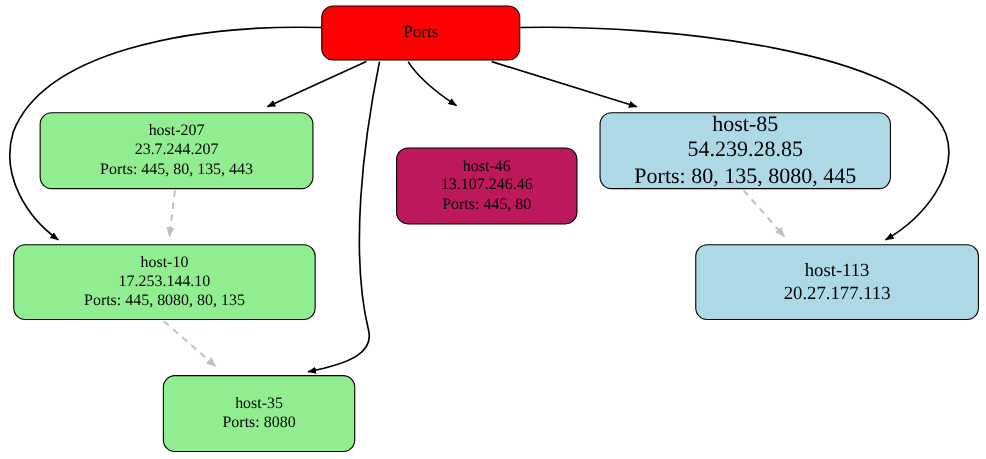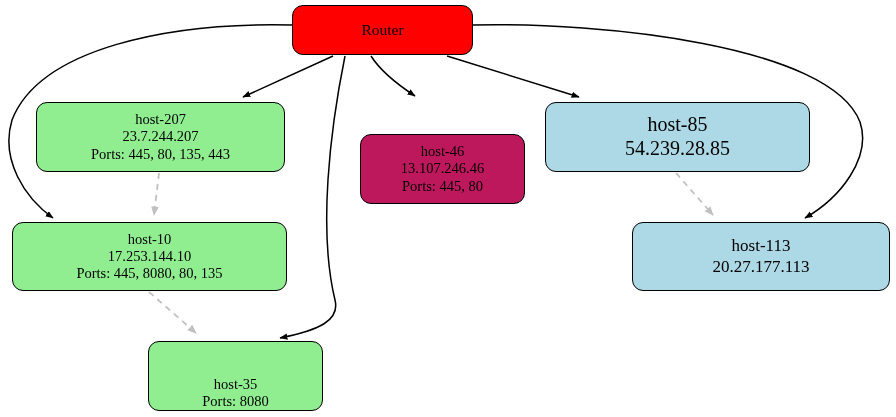--- a/index.html
+++ b/index.html
@@ -73,49 +73,50 @@
     <path d="M 473,25 C 600,22 830,45 860,122 C 872,158 840,198 805,218" fill="none" stroke="#000000" stroke-width="1.5" marker-end="url(#arrow-black)"></path>
 
     <path d="M 159,173 L 154,215" fill="none" stroke="#c0c0c0" stroke-width="1.8" stroke-dasharray="6,5" marker-end="url(#arrow-gray)"></path>
 
     <path d="M 149,292 L 196,333" fill="none" stroke="#c0c0c0" stroke-width="1.8" stroke-dasharray="6,5" marker-end="url(#arrow-gray)"></path>
 
     <path d="M 676,173 L 713,215" fill="none" stroke="#c0c0c0" stroke-width="1.8" stroke-dasharray="6,5" marker-end="url(#arrow-gray)"></path>
   </svg>
 
   <div class="node n-router" style="left:292px; top:5px; width:181px; height:50px; font-size:15.5px;">
-    <span class="node-line">Router</span>
+    <span class="node-line">Ports</span>
   </div>
 
   <div class="node n-green" style="left:36px; top:102px; width:249px; height:70px; font-size:14.5px;">
     <span class="node-line">host-207</span>
     <span class="node-line">23.7.244.207</span>
     <span class="node-line">Ports: 445, 80, 135, 443</span>
   </div>
 
   <div class="node n-yellow" style="left:360px; top:102px; width:165px; height:70px; font-size:14.5px;">
     <span class="node-line">host-46</span>
     <span class="node-line">13.107.246.46</span>
     <span class="node-line">Ports: 445, 80</span>
   </div>
 
   <div class="node n-blue" style="left:545px; top:102px; width:265px; height:70px; font-size:20px;">
     <span class="node-line">host-85</span>
     <span class="node-line">54.239.28.85</span>
+    <span class="node-line">Ports: 80, 135, 8080, 445</span>
   </div>
 
   <div class="node n-green" style="left:12px; top:222px; width:275px; height:69px; font-size:14.5px;">
     <span class="node-line">host-10</span>
     <span class="node-line">17.253.144.10</span>
     <span class="node-line">Ports: 445, 8080, 80, 135</span>
   </div>
 
   <div class="node n-blue" style="left:632px; top:222px; width:258px; height:69px; font-size:17px;">
     <span class="node-line">host-113</span>
     <span class="node-line">20.27.177.113</span>
   </div>
 
-  <div class="node n-green" style="left:148px; top:341px; width:175px; height:70px; font-size:14.5px;justify-content:flex-end;">
+  <div class="node n-green" style="left:148px; top:341px; width:175px; height:70px; font-size:14.5px;">
     <span class="node-line">host-35</span>
     <span class="node-line">Ports: 8080</span>
   </div>
 
 </div>
 
 </body></html>

